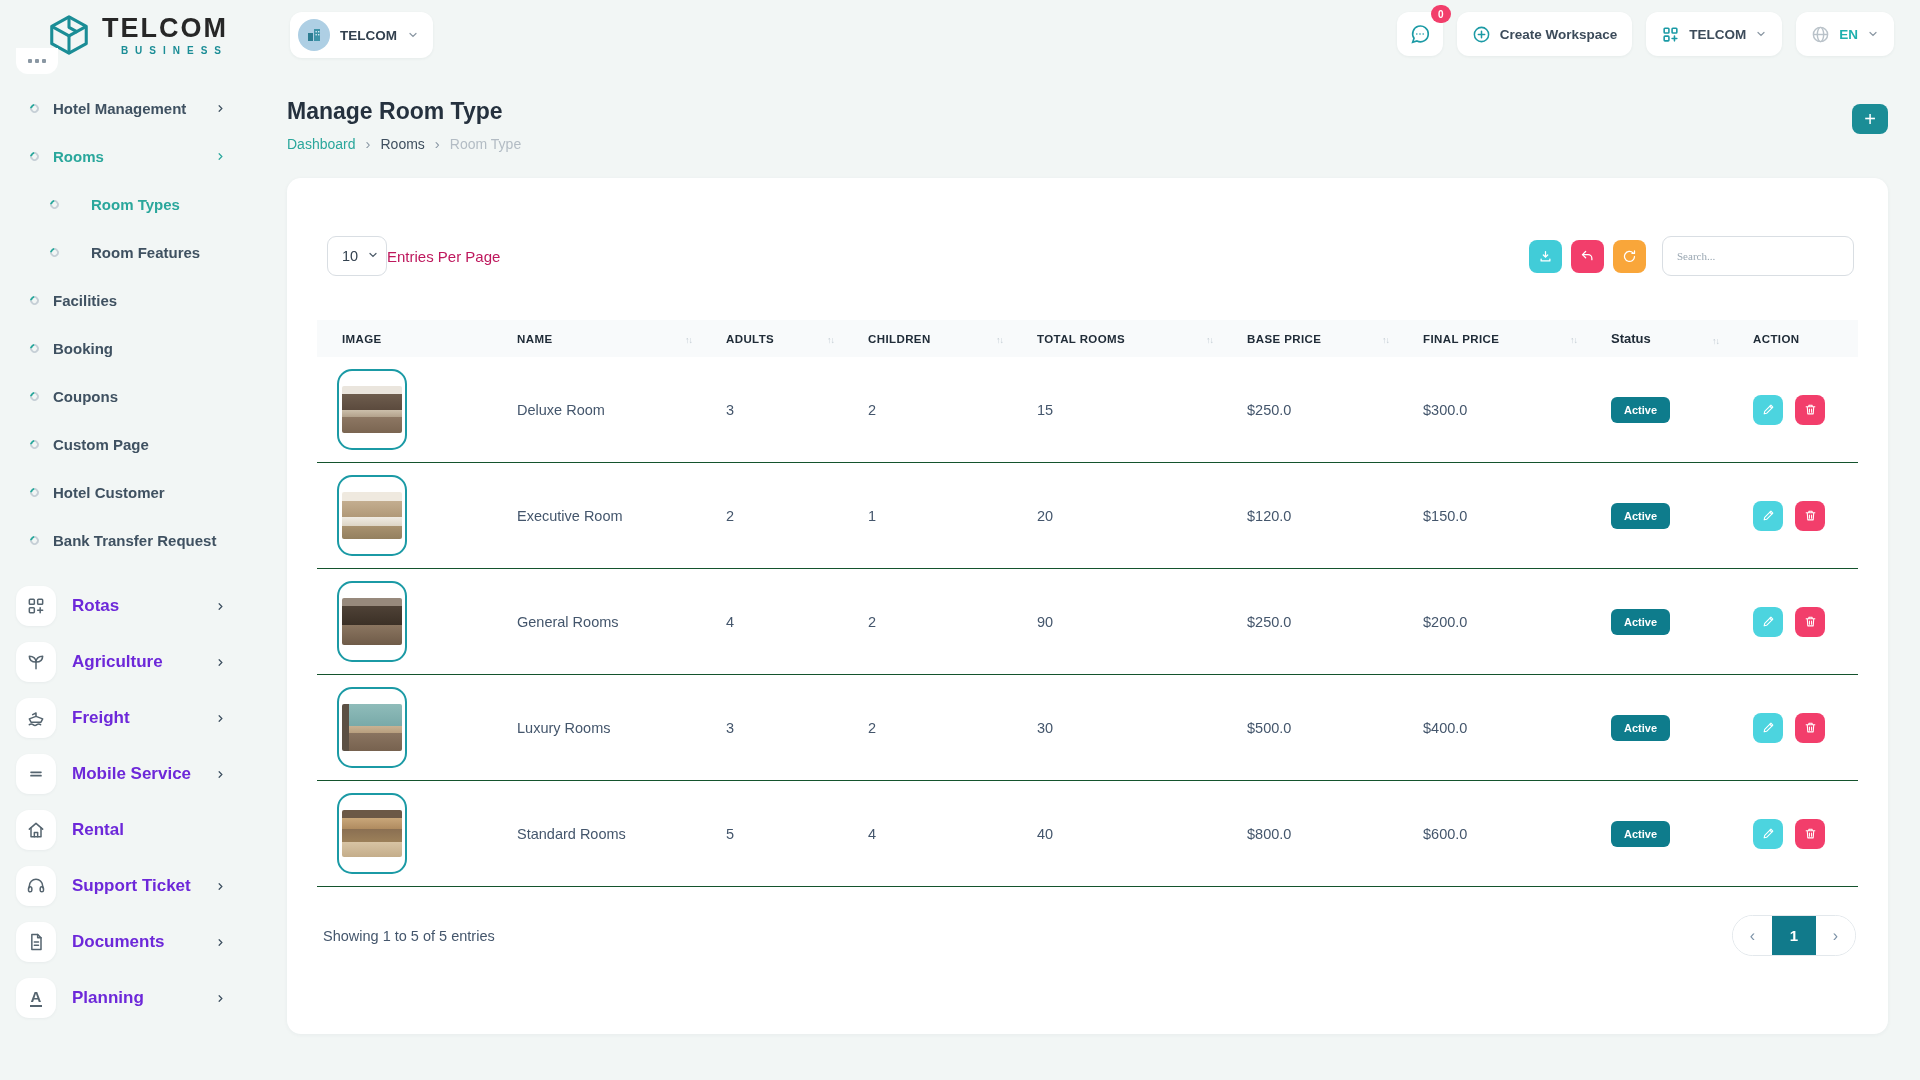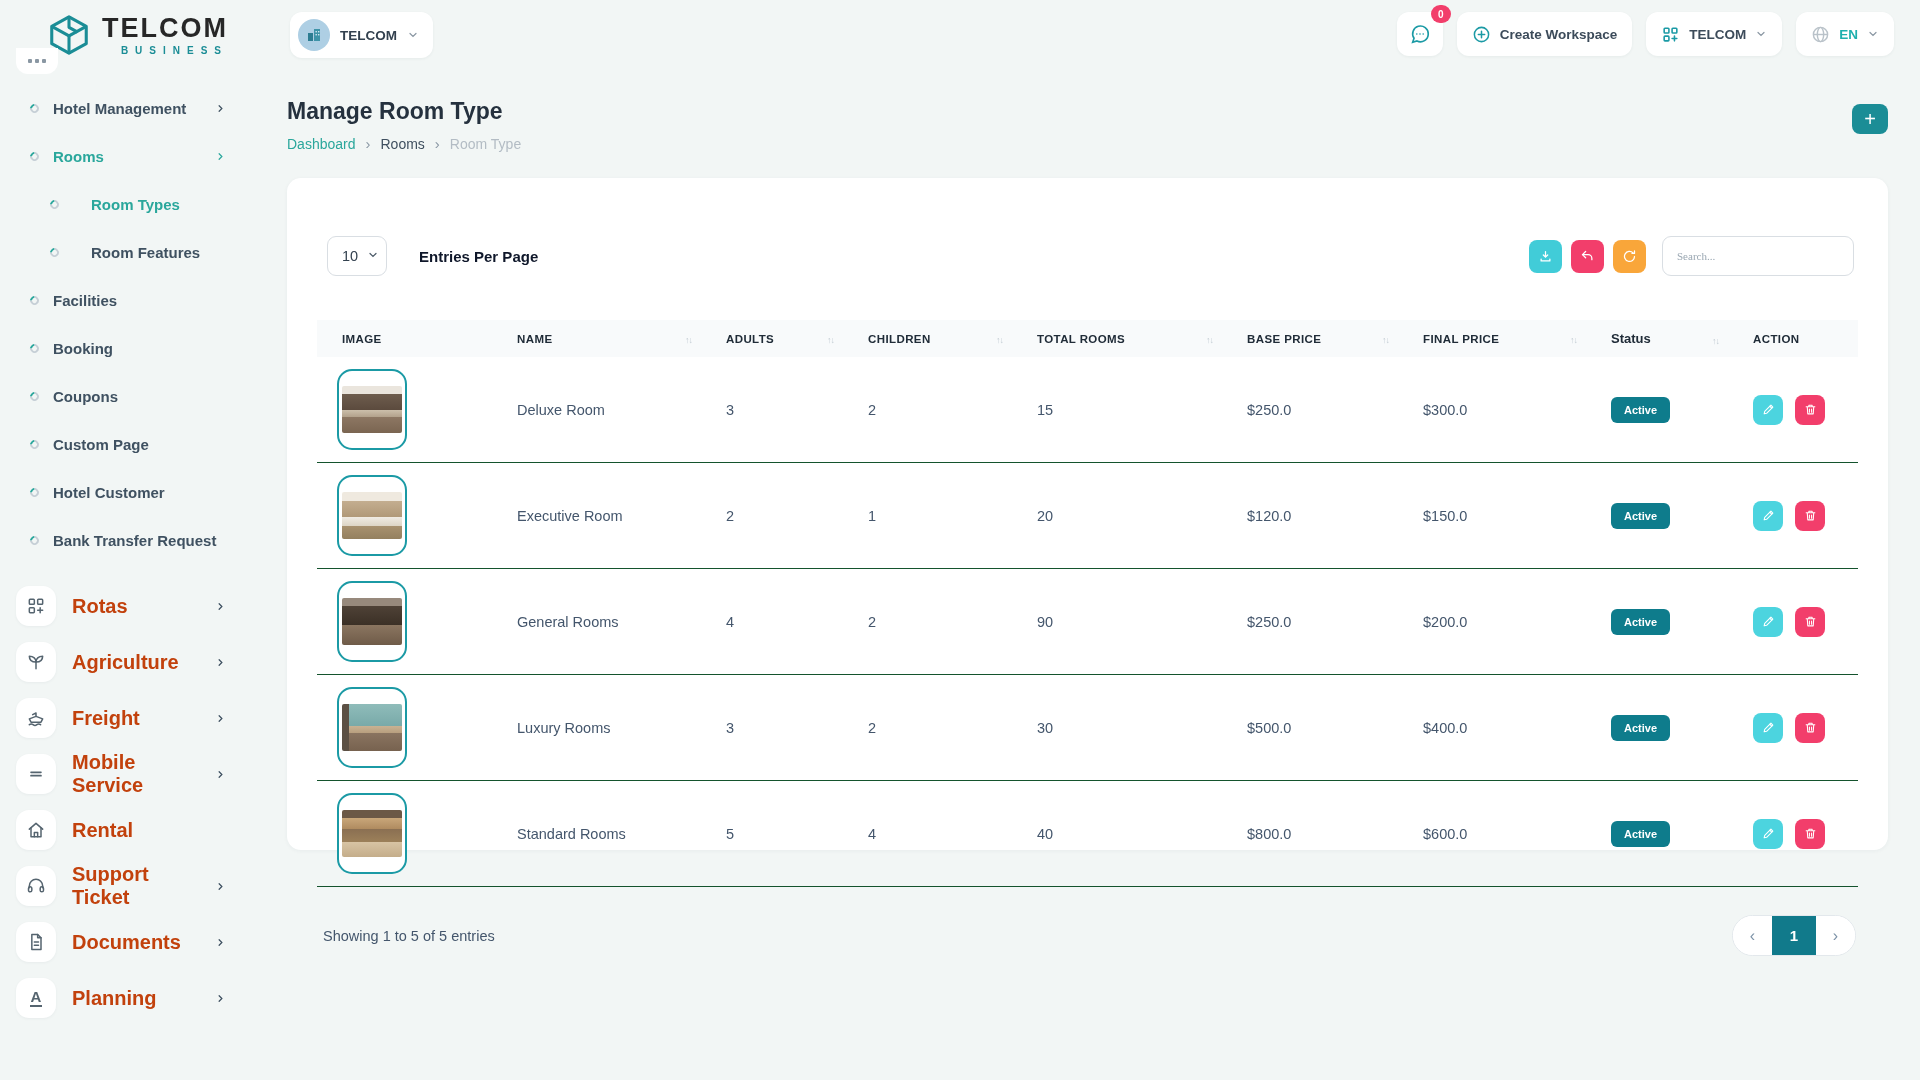--- a/index.html
+++ b/index.html
@@ -50,44 +50,44 @@
   .bullet { width:9px; height:9px; border-radius:50%; border:2px solid #c6cfd6; border-top-color:#2aa79c; transform:rotate(-45deg); flex:none;}
   .sub-label { flex:1; font-size:15px; font-weight:600; color:#3f5161; }
   .sub-item.teal .sub-label { color:#2aa79c; }
   .sub-item .chev { color:#3f5161; }
   .sub-item.teal .chev { color:#2aa79c; }
 
   .mainnav { margin-top:14px; }
   .nav-item { height:56px; display:flex; align-items:center; gap:16px; padding:0 22px 0 16px; cursor:pointer; }
   .nav-icon { width:40px; height:40px; background:#fff; border-radius:13px; display:flex; align-items:center; justify-content:center;
     box-shadow:0 1px 3px rgba(40,60,70,.05); color:#55646f; }
-  .nav-label { flex:1; font-size:20px; font-weight:700; color:#c2410c; }
+  .nav-label { flex:1; font-size:17px; font-weight:700; color:#6d28d9; }
   .icon-planning { font-size:15px; font-weight:700; color:#55646f; border-bottom:2px solid #55646f; line-height:1.1; padding:0 1px;}
 
   
   .content { position:absolute; left:287px; top:98px; width:1601px; }
   .page-head { display:flex; justify-content:space-between; align-items:flex-start; }
   .page-title { font-size:23px; font-weight:700; color:#25313e; }
   .breadcrumb { display:flex; align-items:center; gap:10px; margin-top:10px; font-size:14px; }
   .bc-link { color:#2aa79c; cursor:pointer; }
   .bc-sep { color:#8b98a5; font-size:15px; }
   .bc-mid { color:#3f4f5f; cursor:pointer; }
   .bc-cur { color:#b3bcc4; }
   .add-btn { width:36px; height:30px; background:#1b8d96; border:none; border-radius:8px; color:#fff; font-size:20px;
     line-height:1; cursor:pointer; margin-top:6px; display:flex; align-items:center; justify-content:center; }
 
-  .card { margin-top:26px; background:#fff; border-radius:14px; padding:58px 30px 30px 30px; height:672px;
+  .card { margin-top:26px; background:#fff; border-radius:14px; padding:58px 30px 30px 30px; height:856px;
     box-shadow:0 1px 4px rgba(40,60,70,.05); }
 
   .controls { display:flex; align-items:center; margin:0 4px 0 10px; }
   .select-wrap { position:relative; }
   .entries-select { appearance:none; -webkit-appearance:none; width:60px; height:40px; border:1px solid #d9dee3; border-radius:9px;
     background:#fff; font-size:14.5px; color:#33414f; padding:0 24px 0 14px; font-family:inherit; cursor:pointer; }
   .select-wrap .sel-chev { position:absolute; right:8px; top:13px; pointer-events:none; color:#4b5a68; }
-  .entries-label { margin-left:32px; font-size:15px; font-weight:700; color:#0f172a; }
+  .entries-label { margin-left:0; font-size:15px; font-weight:400; color:#be185d; }
   .controls .spacer { flex:1; }
   .icon-btn { width:33px; height:33px; border:none; border-radius:8px; margin-left:9px; display:flex; align-items:center;
     justify-content:center; color:#fff; cursor:pointer; }
   .btn-export { background:#41ccd8; }
   .btn-undo { background:#f23e6b; }
   .btn-refresh { background:#f9a63a; }
   .search-input { margin-left:16px; width:192px; height:40px; border:1px solid #d9dee3; border-radius:9px; padding:0 14px;
     font-size:11px; font-family:Liberation Serif, serif; color:#33414f; background:#fff; }
   .search-input::placeholder { color:#9aa7b2; }
 

